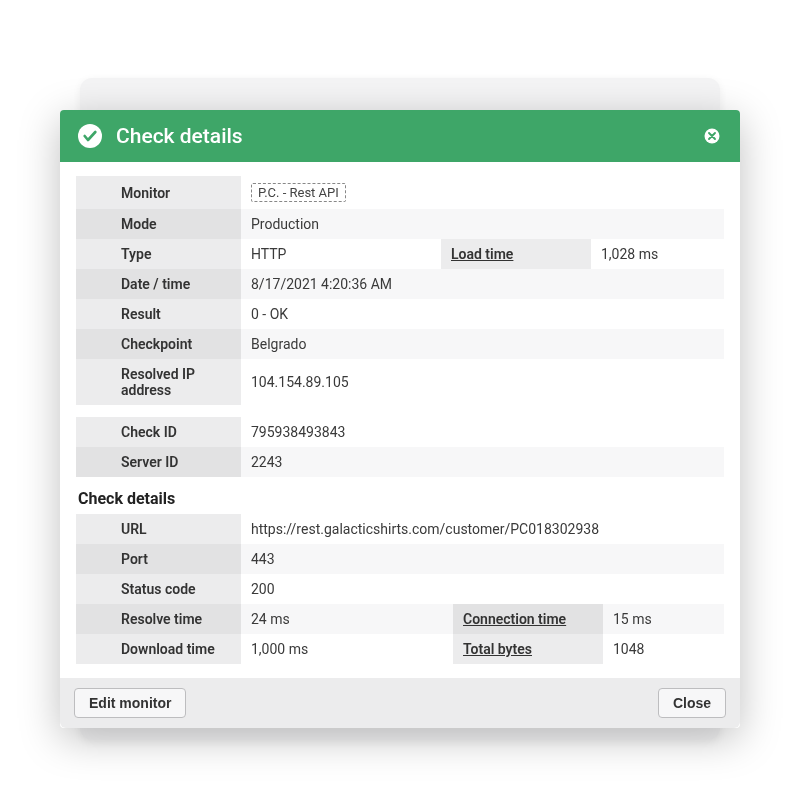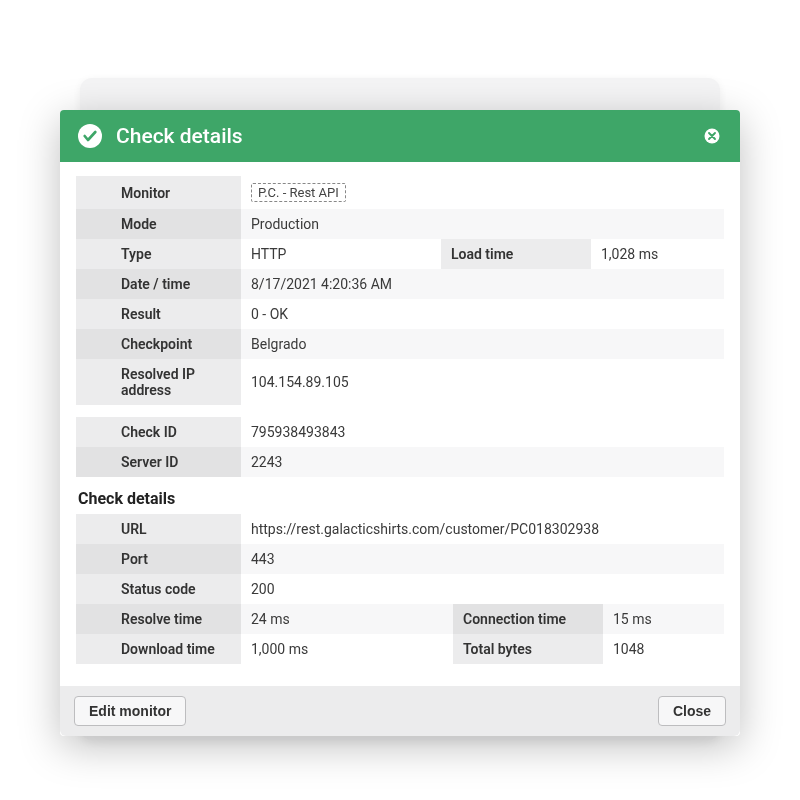--- a/index.html
+++ b/index.html
@@ -92,20 +92,21 @@
       font-weight: 600;
       color: #333;
       width: 165px;
       padding-left: 45px;
     }
     .detail-table td.label-cell-narrow {
       background: #e9e9ea;
       font-weight: 600;
       color: #333;
       width: 150px;
+      text-decoration: underline;
     }
     .detail-table tr:nth-child(even) td.value-cell {
       background: #f7f7f8;
     }
     .detail-table tr:nth-child(even) td.value-cell-alt {
       background: #f7f7f8;
     }
     .detail-table tr:nth-child(odd) td.label-cell,
     .detail-table tr:nth-child(odd) td.label-cell-narrow {
       background: #ececed;
@@ -216,21 +217,21 @@
       </tr>
       <tr>
         <td class="label-cell">Server ID</td>
         <td class="value-cell">2243</td>
       </tr>
     </tbody>
       </table>
 
     <div class="section-heading">Check details</div>
 
-    <table class="detail-table" style="margin-bottom:12px">
+    <table class="detail-table" style="margin-bottom:4px">
       <tbody>
           <tr>
         <td class="label-cell">URL</td>
         <td class="value-cell" colspan="3">https://rest.galacticshirts.com/customer/PC018302938</td>
       </tr>
       <tr>
         <td class="label-cell">Port</td>
         <td class="value-cell" colspan="3">443</td>
       </tr>
       <tr>

